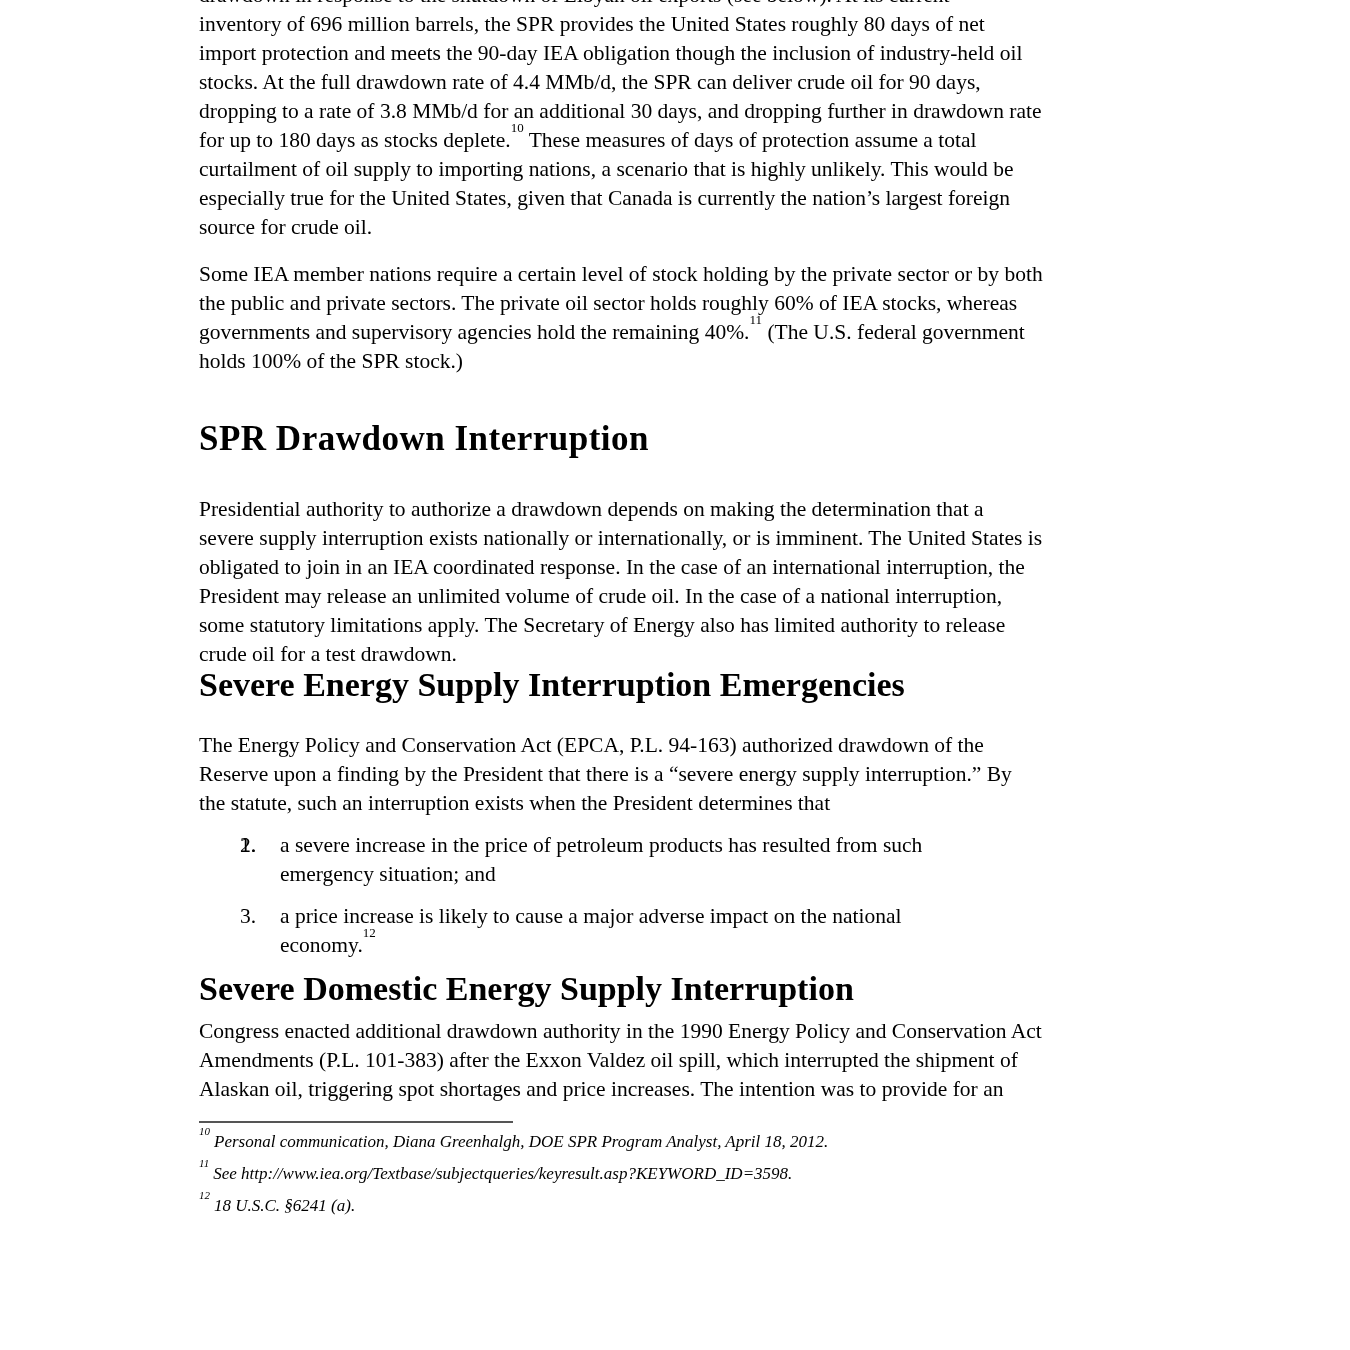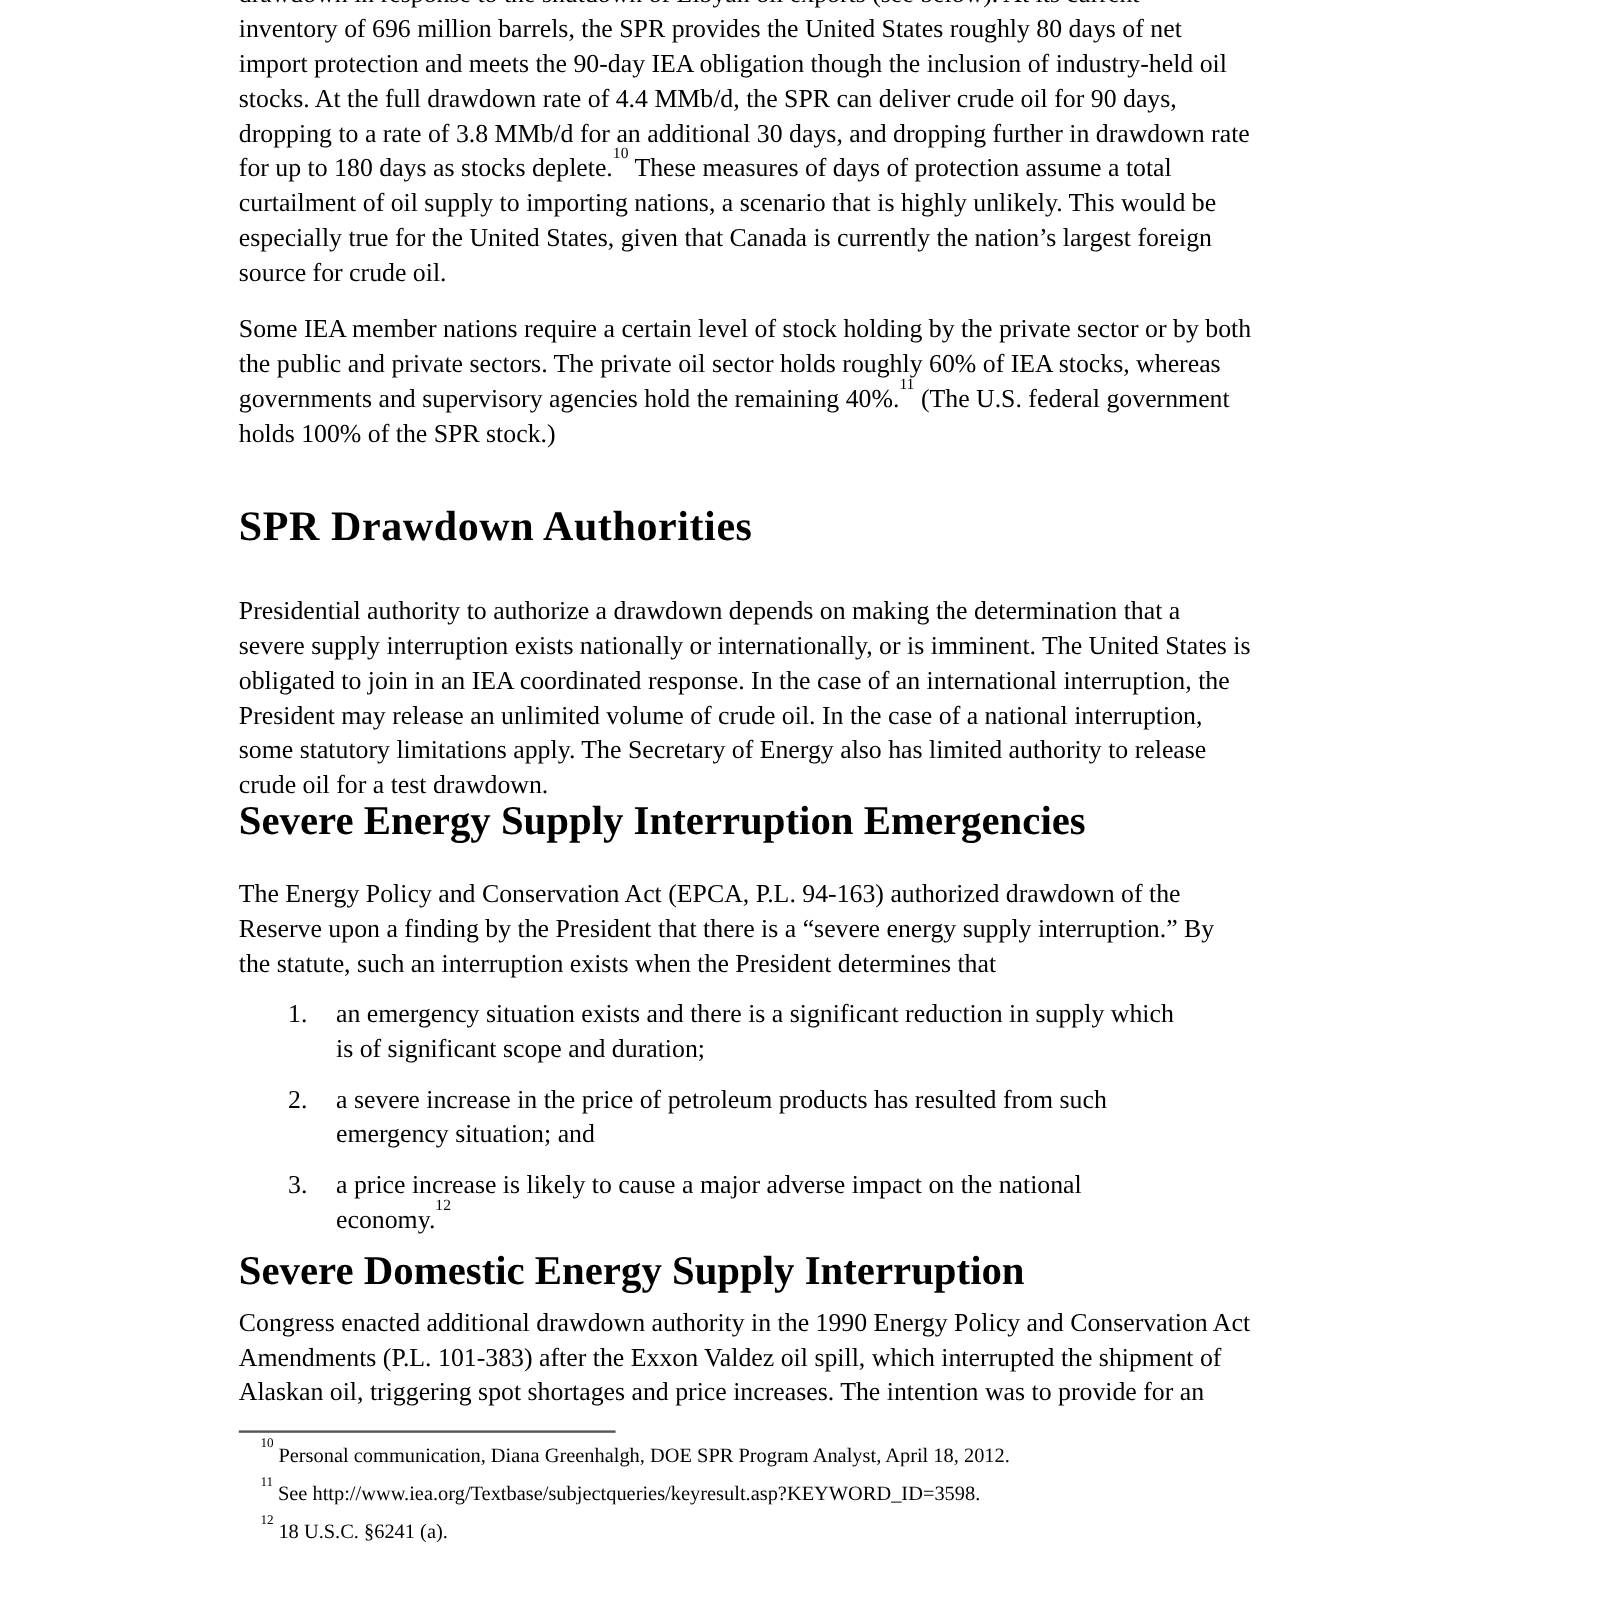--- a/index.html
+++ b/index.html
@@ -65,21 +65,22 @@
   .fn-sep {
     margin-top: 17px;
     width: 314px;
     height: 0;
     border-top: 2px solid #555555;
   }
   .footnotes { margin-top: 8px; }
   .fn {
     font-size: 17px;
     line-height: 21px;
-    margin: 0 0 11px 18px;
+    margin: 0 0 11px 0;
+    font-style: italic;
   }
   .fn sup.fn-num {
     font-size: 11px;
     line-height: 0;
     position: relative;
     top: -5px;
     margin-right: 4px;
   }
 </style>
 </head>
@@ -99,40 +100,38 @@
 for up to 180 days as stocks deplete.</span><sup class="ref">10</sup><span> These measures of days of protection assume a total
 curtailment of oil supply to importing nations, a scenario that is highly unlikely. This would be
 especially true for the United States, given that Canada is currently the nation’s largest foreign
 source for crude oil.</span></p>
 
     <p class="body-text p-iea"><span>Some IEA member nations require a certain level of stock holding by the private sector or by both
 the public and private sectors. The private oil sector holds roughly 60% of IEA stocks, whereas
 governments and supervisory agencies hold the remaining 40%.</span><sup class="ref">11</sup><span> (The U.S. federal government
 holds 100% of the SPR stock.)</span></p>
 
-    <h1 class="doc">SPR Drawdown Authorities</h1>
+    <h1 class="doc">SPR Drawdown Interruption</h1>
 
     <p class="body-text p-presidential">Presidential authority to authorize a drawdown depends on making the determination that a
 severe supply interruption exists nationally or internationally, or is imminent. The United States is
 obligated to join in an IEA coordinated response. In the case of an international interruption, the
 President may release an unlimited volume of crude oil. In the case of a national interruption,
 some statutory limitations apply. The Secretary of Energy also has limited authority to release
 crude oil for a test drawdown.</p>
 
     <h2 class="doc h2-emergencies">Severe Energy Supply Interruption Emergencies</h2>
 
     <p class="body-text p-epca">The Energy Policy and Conservation Act (EPCA, P.L. 94-163) authorized drawdown of the
 Reserve upon a finding by the President that there is a “severe energy supply interruption.” By
 the statute, such an interruption exists when the President determines that</p>
 
     <ol class="criteria">
       <li>
         <span class="num">1.</span>
-        <span class="li-text">an emergency situation exists and there is a significant reduction in supply which
-is of significant scope and duration;</span>
       </li>
       <li>
         <span class="num">2.</span>
         <span class="li-text">a severe increase in the price of petroleum products has resulted from such
 emergency situation; and</span>
       </li>
       <li>
         <span class="num">3.</span><span class="li-text">a price increase is likely to cause a major adverse impact on the national
 economy.</span><sup class="ref">12</sup>
       </li>

